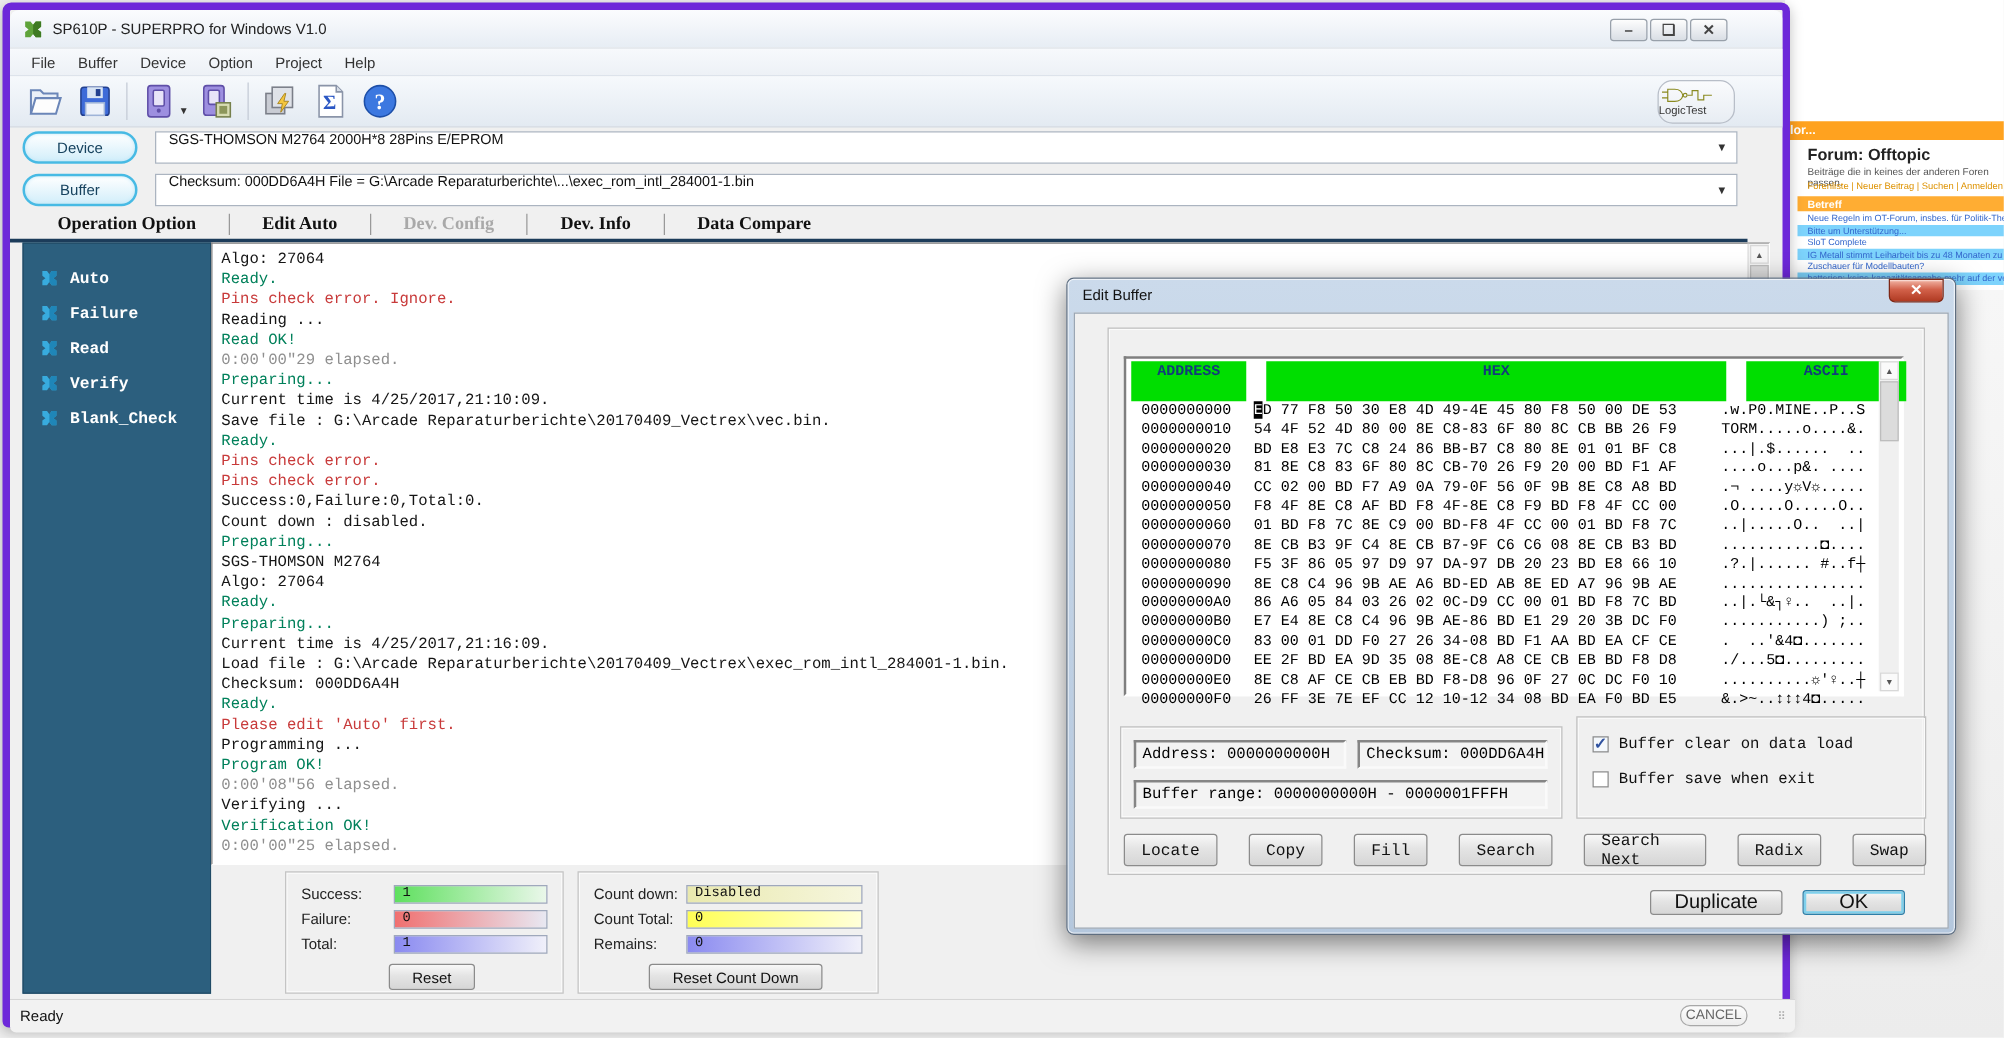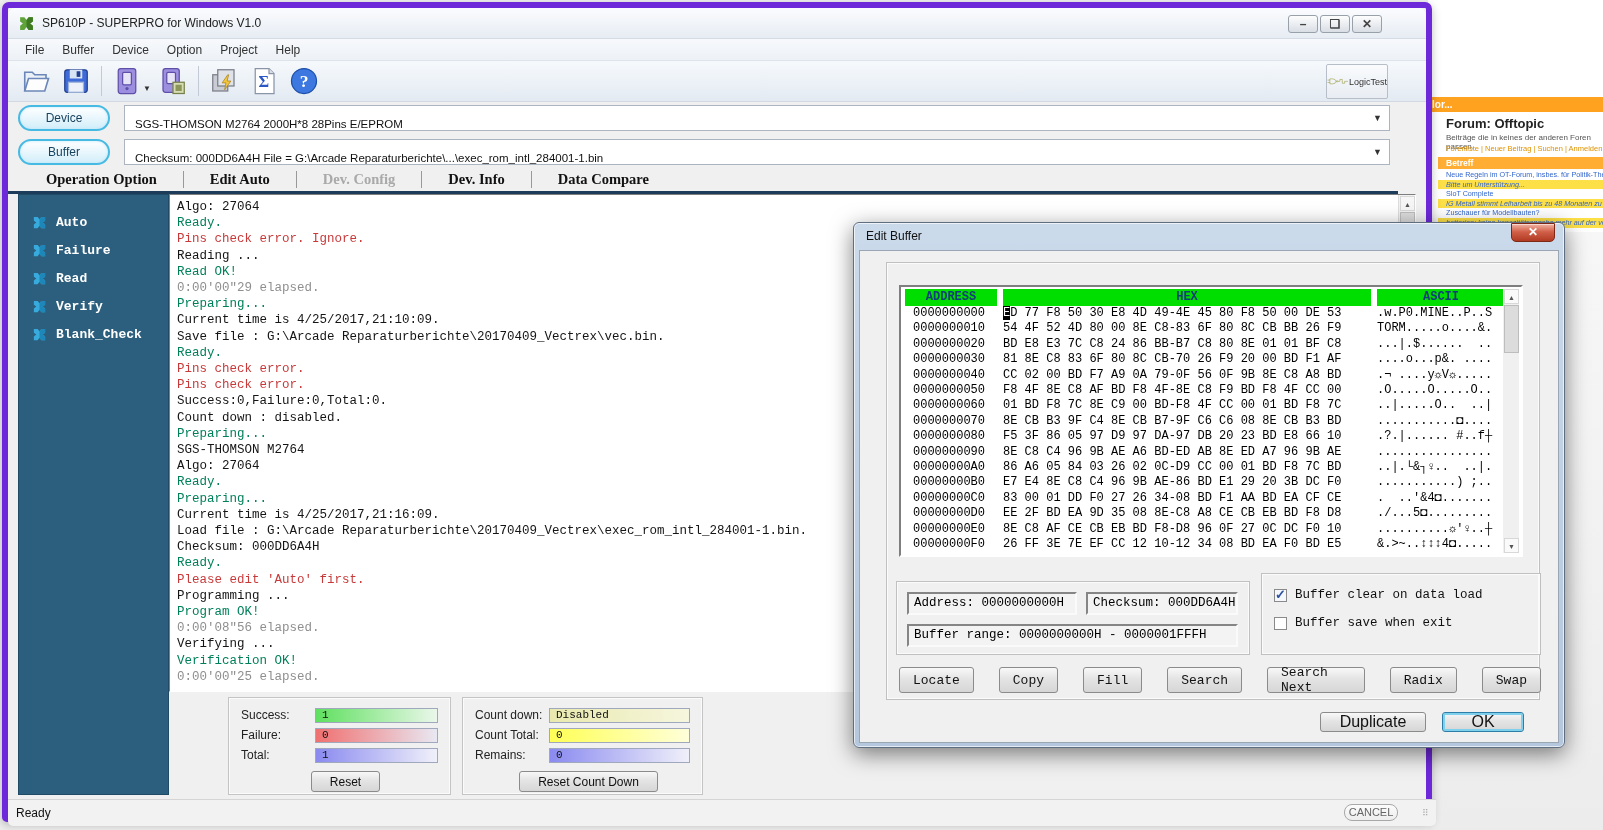--- a/index.html
+++ b/index.html
@@ -12,21 +12,21 @@
   .web-banner { left:0; top:97px; width:175px; height:15px; background:#FFA21F;
                 color:#FFF; font-weight:bold; font-size:10px; line-height:15px; padding-left:4px; }
   .web-head  { left:18px; top:116px; font-size:13px; font-weight:bold; color:#222; }
   .web-sub   { left:18px; top:133px; font-size:8px; color:#555; }
   .web-nav   { left:18px; top:144px; font-size:7.5px; color:#DE9200; white-space:nowrap; }
   .web-betreff { left:10px; top:157px; width:165px; height:12px; background:#FFAD33;
                  color:#FFF; font-weight:bold; font-size:8.5px; line-height:12px; padding-left:8px; }
   .web-rows  { left:10px; top:170px; width:165px; }
   .web-row   { height:9.6px; font-size:7.2px; line-height:9.6px; color:#3366CC;
                padding-left:8px; white-space:nowrap; overflow:hidden; }
-  .web-row.alt { background:#fde047;font-style:italic; }
+  .web-row.alt { background:#7dd3fc; }
   .web-rest  { left:0; top:232px; width:175px; height:598px;
                background:linear-gradient(180deg,#F7F7F7,#ECECEC); }
 
   
   .mainwin { left:2px; top:2px; width:1430px; height:820px; z-index:1;
              background:#F0F0F0; border:6px solid #6d28d9; border-radius:7px 7px 5px 5px;
              box-shadow:0 3px 10px rgba(0,0,0,.25); }
   .titlebar { left:0; top:0; width:100%; height:31px;
               background:linear-gradient(180deg,#FBFCFE,#E7EDF4);
               border-radius:7px 7px 0 0; border-bottom:1px solid #D4DBE4; }
@@ -41,34 +41,34 @@
              display:flex; align-items:center; padding-left:8px; }
   .menu-item { padding:2px 9px; font-size:12px; color:#333; }
   .toolbar { left:0; top:53px; width:100%; height:41px;
              background:linear-gradient(180deg,#F6F9FC,#E3EAF2); border-bottom:1px solid #D2D9E2;
              display:flex; align-items:center; padding-left:8px; }
   .tool { width:40px; height:36px; display:flex; align-items:center; justify-content:center; }
   .tool svg { width:30px; height:30px; }
   .tsep { width:1px; height:30px; background:#C3CAD5; margin:0 5px; }
   .drop-arr { font-size:8px; color:#333; margin:14px 2px 0 -4px; }
   .logictest { position:absolute; right:38px; top:3px; width:62px; height:35px;
-               border:1px solid #B8BEC8; border-radius:2px;
+               border:1px solid #B8BEC8; border-radius:12px;
                background:linear-gradient(180deg,#FAFBFD,#E8EDF3);
-               display:flex; flex-direction:row; align-items:center; justify-content:center; }
+               display:flex; flex-direction:column; align-items:flex-start; justify-content:center; }
   .logictest svg { width:46px; height:13px; }
   .logictest span { font-size:9px; color:#333; }
 
   .rowbar { left:10px; width:1410px; height:28px; display:flex; align-items:center; }
   .row-device { top:96px; } .row-buffer { top:130px; }
   .pill-btn { width:92px; height:26px; border:2px solid #47BAE4; border-radius:13px;
               background:linear-gradient(180deg,#FFFFFF,#D2EEFA);
               font-size:12px; color:#17435F; text-align:center; line-height:22px;
               box-shadow:inset 0 0 3px #BDE6F6; }
   .combo { position:relative; margin-left:14px; width:1266px; height:26px; background:#FFF;
-           border:1px solid #ABB4C0; display:flex; align-items:flex-end; }
+           border:1px solid #ABB4C0; display:flex; align-items:flex-start; }
   .combo-text { font-size:11.5px; color:#111; padding-left:10px; white-space:nowrap; }
   .combo-arr { position:absolute; right:7px; top:7px; font-size:9px; color:#333; }
 
   .tabstrip { left:0; top:160px; width:1390px; height:26px; display:flex; align-items:center;
               padding-left:12px; border-bottom:3px solid #1C3C5A; }
   .tab { font-family:"Liberation Serif", serif; font-weight:bold; font-size:14.5px; color:#111;
          padding:0 26px; height:17px; line-height:17px; }
   .tab + .tab { border-left:1px solid #999; }
   .tab.disabled { color:#A9A9A9;text-align:center; }
 
@@ -129,21 +129,21 @@
                border-radius:0 0 5px 5px;
                background:linear-gradient(180deg,#F2B5A5,#D2614A 45%,#B03A22);
                color:#FFF; font-weight:bold; font-size:12px; text-align:center; line-height:17px;
                box-shadow:inset 0 1px 0 rgba(255,255,255,.5); }
   .dlg-client { left:5px; top:27px; width:700px; height:493px; background:#F0F0F0;
                 border:1px solid #9AA6B4; }
   .biggrp { left:26px; top:11px; width:654px; height:438px; border:1px solid #C0C0C0;
             box-shadow:inset 0 0 0 1px #FBFBFB; }
   .hextable { left:12px; top:22px; width:624px; height:272px; background:#FFF;
               border:2px solid; border-color:#7F7F7F #FFF #FFF #7F7F7F; padding:2px 0 0 4px; }
-  .hexhead { display:grid; grid-template-columns:92px 368px 128px; column-gap:6px; height:17px; }
+  .hexhead { display:grid; grid-template-columns:92px 368px 128px; column-gap:16px; height:32px; }
   .hexhead div { background:#00DE00; color:#123C7A; font-family:"Liberation Mono", monospace;
                  font-weight:bold; font-size:12px; text-align:center; line-height:17px; }
   .hexrow { display:grid; grid-template-columns:92px 368px 128px; column-gap:6px;
             font-family:"Liberation Mono", monospace; font-size:12px; line-height:15.4px;
             color:#000; white-space:pre; }
   .hexrow .ha { padding-left:8px; }
   .cursor { background:#000; color:#FFF; }
   .hexscroll { position:absolute; right:2px; top:2px; bottom:2px; width:16px; background:#F0F0F0; }
   .hexscroll .varrow { background:#FAFAFA; }
   .fieldsgrp { left:9px; top:318px; width:354px; height:74px; border:1px solid #C0C0C0;

